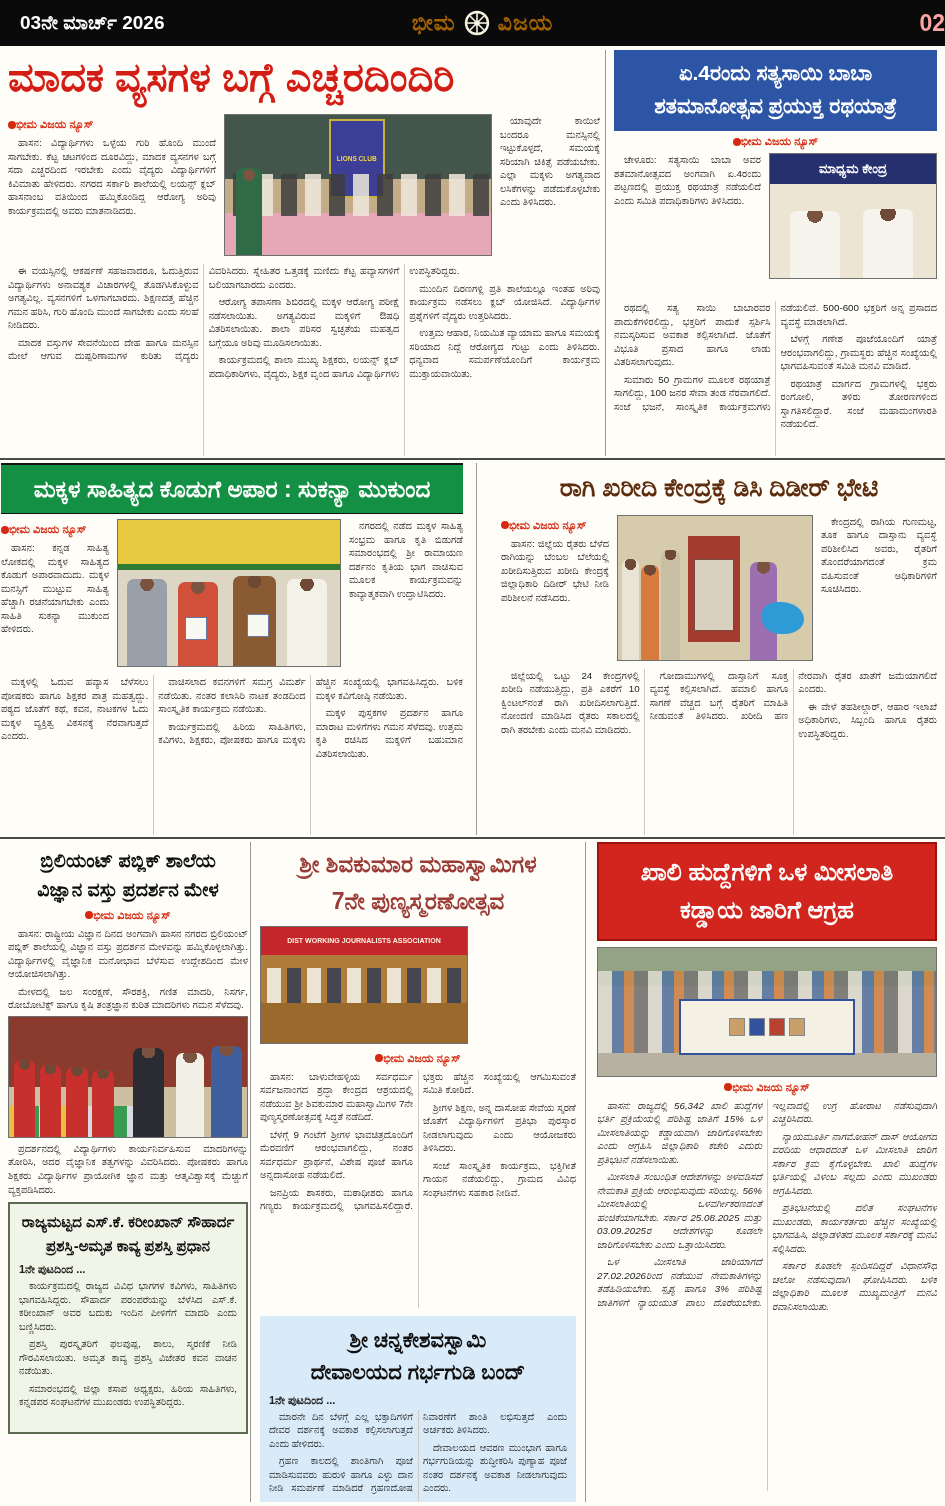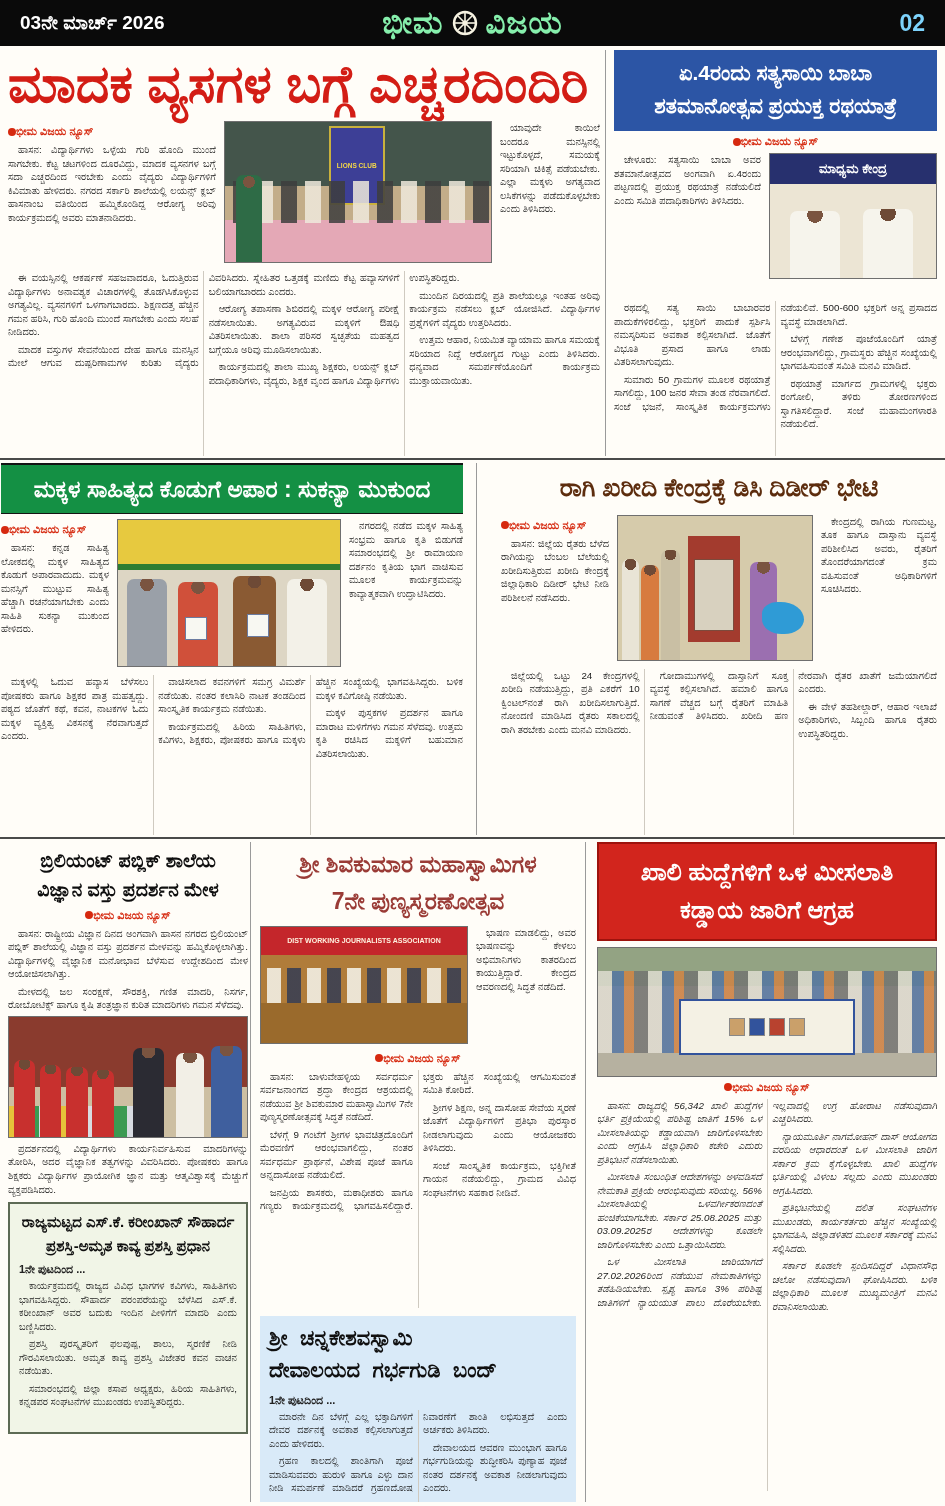--- a/index.html
+++ b/index.html
@@ -4,48 +4,48 @@
 <style>
   html,body{margin:0;padding:0;background:#e8e8e8;}
   .page{position:relative;width:945px;height:1506px;background:#fffdf8;margin:0 auto;
         font-family:"Liberation Sans","DejaVu Sans",sans-serif;overflow:hidden;color:#1c1c1c;}
   .abs{position:absolute;box-sizing:border-box;}
 
   
   .header{left:0;top:0;width:945px;height:46px;background:#0a0a0a;display:flex;align-items:center;}
   .header .date{color:#fff;font-size:19px;font-weight:700;padding-left:20px;width:250px;}
   .masthead{flex:1;display:flex;align-items:center;justify-content:center;gap:8px;
-            color:#86efac;font-size:31px;font-weight:800;letter-spacing:1px;}
-  .pageno{color:#7dd3fc;font-size:23px;font-weight:700;width:250px;text-align:right;padding-right:20px;}
+            color:#a16207;font-size:22px;font-weight:800;letter-spacing:1px;}
+  .pageno{color:#fca5a5;font-size:23px;font-weight:700;width:250px;text-align:right;}
 
   .divider{background:#4a4a4a;}
 
   
   p.b{margin:0 0 4px;font-size:9.8px;line-height:1.38;text-align:justify;text-indent:10px;}
   .cols2{column-count:2;column-gap:10px;column-rule:1px solid #cfcac0;overflow:hidden;}
   .cols3{column-count:3;column-gap:10px;column-rule:1px solid #cfcac0;overflow:hidden;}
   .byline{display:flex;align-items:center;font-size:11px;font-weight:800;color:#d6290f;margin:4px 0 5px;}
   .byline.center{justify-content:center;}
   .dot{width:8px;height:8px;border-radius:50%;background:#d6290f;flex:0 0 auto;}
   .contline{font-size:11px;font-weight:700;color:#222;margin:5px 0 3px;}
 
   
-  .h-main{color:#d31d15;font-size:52px;font-weight:800;line-height:1.25;margin:2px 0 4px;}
+  .h-main{color:#d31d15;font-size:40px;font-weight:800;line-height:1.25;margin:2px 0 12px;}
   .h-bluebox{background:#2c55a5;color:#fff;font-size:21px;font-weight:800;text-align:center;line-height:1.55;padding:7px 4px 9px;}
   .h-greenbar{background:#149044;color:#fff;font-size:23px;font-weight:800;text-align:center;line-height:1.4;
               padding:8px 4px;border-top:2px solid #141414;border-bottom:1px solid #141414;}
   .h-brown{color:#5d2d0e;font-size:25px;font-weight:800;text-align:center;line-height:1.35;padding:8px 0 10px;}
   .h-black{color:#0f0f0f;font-size:19px;font-weight:800;text-align:center;line-height:1.55;margin:4px 0 2px;}
   .h-maroon{color:#9a3b36;font-size:23px;font-weight:800;text-align:center;line-height:1.6;margin:4px 0 6px;}
   .h-redbox{background:#d2251d;border:2px solid #9e130d;color:#fff;font-size:24px;font-weight:800;
             text-align:center;line-height:1.6;padding:9px 4px;}
   .boxgreen{border:2px solid #5d6b55;background:#f1f5e7;padding:6px 9px;box-sizing:border-box;overflow:hidden;}
   .boxgreen .hl{font-size:15px;font-weight:800;text-align:center;line-height:1.6;color:#101010;}
   .boxblue{background:#d9eaf8;padding:8px 9px;box-sizing:border-box;overflow:hidden;margin-top:8px;}
-  .boxblue .hl{font-size:21px;font-weight:800;text-align:left;line-height:1.55;color:#101010;font-family:Liberation Mono, monospace;}
+  .boxblue .hl{font-size:21px;font-weight:800;text-align:center;line-height:1.55;color:#101010;}
 
   
   .photo{position:relative;border:1px solid #6f6f6f;box-sizing:border-box;overflow:hidden;background:#b9a88c;flex:0 0 auto;}
   .band{position:absolute;left:0;right:0;display:flex;align-items:center;justify-content:center;font-weight:700;}
   .fig{position:absolute;bottom:0;border-radius:7px 7px 0 0;}
   .crowd{position:absolute;left:0;right:0;}
   .mini{display:inline-block;width:14px;height:16px;margin:0 2px;border:1px solid #888;}
 
   .row{display:flex;gap:8px;}
   .c{min-width:0;}
@@ -95,21 +95,21 @@
       </div>
       <div class="c" style="flex:1;">
         <p class="b">ಯಾವುದೇ ಕಾಯಿಲೆ ಬಂದರೂ ಮನಸ್ಸಿನಲ್ಲಿ ಇಟ್ಟುಕೊಳ್ಳದೆ, ಸಮಯಕ್ಕೆ ಸರಿಯಾಗಿ ಚಿಕಿತ್ಸೆ ಪಡೆಯಬೇಕು. ಎಲ್ಲಾ ಮಕ್ಕಳು ಅಗತ್ಯವಾದ ಲಸಿಕೆಗಳನ್ನು ಪಡೆದುಕೊಳ್ಳಬೇಕು ಎಂದು ತಿಳಿಸಿದರು.</p>
       </div>
     </div>
     <div class="cols3" style="height:196px;margin-top:4px;">
       <p class="b">ಈ ವಯಸ್ಸಿನಲ್ಲಿ ಆಕರ್ಷಣೆ ಸಹಜವಾದರೂ, ಓದುತ್ತಿರುವ ವಿದ್ಯಾರ್ಥಿಗಳು ಅನಾವಶ್ಯಕ ವಿಚಾರಗಳಲ್ಲಿ ತೊಡಗಿಸಿಕೊಳ್ಳುವ ಅಗತ್ಯವಿಲ್ಲ. ವ್ಯಸನಗಳಿಗೆ ಒಳಗಾಗಬಾರದು. ಶಿಕ್ಷಣದತ್ತ ಹೆಚ್ಚಿನ ಗಮನ ಹರಿಸಿ, ಗುರಿ ಹೊಂದಿ ಮುಂದೆ ಸಾಗಬೇಕು ಎಂದು ಸಲಹೆ ನೀಡಿದರು.</p>
       <p class="b">ಮಾದಕ ವಸ್ತುಗಳ ಸೇವನೆಯಿಂದ ದೇಹ ಹಾಗೂ ಮನಸ್ಸಿನ ಮೇಲೆ ಆಗುವ ದುಷ್ಪರಿಣಾಮಗಳ ಕುರಿತು ವೈದ್ಯರು ವಿವರಿಸಿದರು. ಸ್ನೇಹಿತರ ಒತ್ತಡಕ್ಕೆ ಮಣಿದು ಕೆಟ್ಟ ಹವ್ಯಾಸಗಳಿಗೆ ಬಲಿಯಾಗಬಾರದು ಎಂದರು.</p>
       <p class="b">ಆರೋಗ್ಯ ತಪಾಸಣಾ ಶಿಬಿರದಲ್ಲಿ ಮಕ್ಕಳ ಆರೋಗ್ಯ ಪರೀಕ್ಷೆ ನಡೆಸಲಾಯಿತು. ಅಗತ್ಯವಿರುವ ಮಕ್ಕಳಿಗೆ ಔಷಧಿ ವಿತರಿಸಲಾಯಿತು. ಶಾಲಾ ಪರಿಸರ ಸ್ವಚ್ಛತೆಯ ಮಹತ್ವದ ಬಗ್ಗೆಯೂ ಅರಿವು ಮೂಡಿಸಲಾಯಿತು.</p>
       <p class="b">ಕಾರ್ಯಕ್ರಮದಲ್ಲಿ ಶಾಲಾ ಮುಖ್ಯ ಶಿಕ್ಷಕರು, ಲಯನ್ಸ್ ಕ್ಲಬ್ ಪದಾಧಿಕಾರಿಗಳು, ವೈದ್ಯರು, ಶಿಕ್ಷಕ ವೃಂದ ಹಾಗೂ ವಿದ್ಯಾರ್ಥಿಗಳು ಉಪಸ್ಥಿತರಿದ್ದರು.</p>
-      <p class="b">ಮುಂದಿನ ದಿರಯದಲ್ಲಿ ಪ್ರತಿ ಶಾಲೆಯಲ್ಲೂ ಇಂತಹ ಅರಿವು ಕಾರ್ಯಕ್ರಮ ನಡೆಸಲು ಕ್ಲಬ್ ಯೋಜಿಸಿದೆ. ವಿದ್ಯಾರ್ಥಿಗಳ ಪ್ರಶ್ನೆಗಳಿಗೆ ವೈದ್ಯರು ಉತ್ತರಿಸಿದರು.</p>
+      <p class="b">ಮುಂದಿನ ದಿರಣಗಳ್ಲಿ ಪ್ರತಿ ಶಾಲೆಯಲ್ಲೂ ಇಂತಹ ಅರಿವು ಕಾರ್ಯಕ್ರಮ ನಡೆಸಲು ಕ್ಲಬ್ ಯೋಜಿಸಿದೆ. ವಿದ್ಯಾರ್ಥಿಗಳ ಪ್ರಶ್ನೆಗಳಿಗೆ ವೈದ್ಯರು ಉತ್ತರಿಸಿದರು.</p>
       <p class="b">ಉತ್ತಮ ಆಹಾರ, ನಿಯಮಿತ ವ್ಯಾಯಾಮ ಹಾಗೂ ಸಮಯಕ್ಕೆ ಸರಿಯಾದ ನಿದ್ದೆ ಆರೋಗ್ಯದ ಗುಟ್ಟು ಎಂದು ತಿಳಿಸಿದರು. ಧನ್ಯವಾದ ಸಮರ್ಪಣೆಯೊಂದಿಗೆ ಕಾರ್ಯಕ್ರಮ ಮುಕ್ತಾಯವಾಯಿತು.</p>
     </div>
   </div>
 
   <div class="abs" style="left:605px;top:50px;width:332px;height:406px;padding-left:8px;border-left:1px solid #9a9a9a;overflow:hidden;">
     <div class="h-bluebox">
       <div>ಏ.4ರಂದು ಸತ್ಯಸಾಯಿ ಬಾಬಾ</div>
       <div>ಶತಮಾನೋತ್ಸವ ಪ್ರಯುಕ್ತ ರಥಯಾತ್ರೆ</div>
     </div>
     <div class="byline center">
@@ -243,23 +243,20 @@
         <div>7ನೇ ಪುಣ್ಯಸ್ಮರಣೋತ್ಸವ</div>
       </div>
       <div class="row" style="height:122px;">
         <div class="photo" style="width:208px;height:118px;background:linear-gradient(180deg,#c4262b 0 24%,#b07c3a 24% 100%);">
           <div class="band" style="top:4%;height:16%;color:#fff2e0;font-size:7px;">
             <span>DIST WORKING JOURNALISTS ASSOCIATION</span>
           </div>
           <span class="crowd" style="bottom:34%;height:30%;background:repeating-linear-gradient(90deg,transparent 0 6px,#f2efe4 6px 20px,transparent 20px 26px,#3a3f52 26px 40px);opacity:.9;"></span>
           <span class="abs" style="left:0;bottom:0;width:100%;height:34%;background:#9a6a2c;"></span>
         </div>
-        <div class="c" style="flex:1;">
-          <p class="b">ಭಾಷಣ ಮಾಡಲಿದ್ದು, ಅವರ ಭಾಷಣವನ್ನು ಕೇಳಲು ಅಭಿಮಾನಿಗಳು ಕಾತರದಿಂದ ಕಾಯುತ್ತಿದ್ದಾರೆ. ಕೇಂದ್ರದ ಆವರಣದಲ್ಲಿ ಸಿದ್ಧತೆ ನಡೆದಿದೆ.</p>
-        </div>
       </div>
       <div class="byline center">
         <span class="dot"></span>
         <span>ಭೀಮ ವಿಜಯ ನ್ಯೂಸ್</span>
       </div>
       <div class="cols2" style="height:238px;">
         <p class="b">ಹಾಸನ: ಬಾಳುವೇಹಳ್ಳಿಯ ಸರ್ವಧರ್ಮ ಸರ್ವಜನಾಂಗದ ಶ್ರದ್ಧಾ ಕೇಂದ್ರದ ಆಶ್ರಯದಲ್ಲಿ ನಡೆಯುವ ಶ್ರೀ ಶಿವಕುಮಾರ ಮಹಾಸ್ವಾಮಿಗಳ 7ನೇ ಪುಣ್ಯಸ್ಮರಣೋತ್ಸವಕ್ಕೆ ಸಿದ್ಧತೆ ನಡೆದಿದೆ.</p>
         <p class="b">ಬೆಳಗ್ಗೆ 9 ಗಂಟೆಗೆ ಶ್ರೀಗಳ ಭಾವಚಿತ್ರದೊಂದಿಗೆ ಮೆರವಣಿಗೆ ಆರಂಭವಾಗಲಿದ್ದು, ನಂತರ ಸರ್ವಧರ್ಮ ಪ್ರಾರ್ಥನೆ, ವಿಶೇಷ ಪೂಜೆ ಹಾಗೂ ಅನ್ನದಾಸೋಹ ನಡೆಯಲಿದೆ.</p>
         <p class="b">ಜನಪ್ರಿಯ ಶಾಸಕರು, ಮಠಾಧೀಶರು ಹಾಗೂ ಗಣ್ಯರು ಕಾರ್ಯಕ್ರಮದಲ್ಲಿ ಭಾಗವಹಿಸಲಿದ್ದಾರೆ. ಭಕ್ತರು ಹೆಚ್ಚಿನ ಸಂಖ್ಯೆಯಲ್ಲಿ ಆಗಮಿಸುವಂತೆ ಸಮಿತಿ ಕೋರಿದೆ.</p>
         <p class="b">ಶ್ರೀಗಳ ಶಿಕ್ಷಣ, ಅನ್ನ ದಾಸೋಹ ಸೇವೆಯ ಸ್ಮರಣೆ ಜೊತೆಗೆ ವಿದ್ಯಾರ್ಥಿಗಳಿಗೆ ಪ್ರತಿಭಾ ಪುರಸ್ಕಾರ ನೀಡಲಾಗುವುದು ಎಂದು ಆಯೋಜಕರು ತಿಳಿಸಿದರು.</p>

